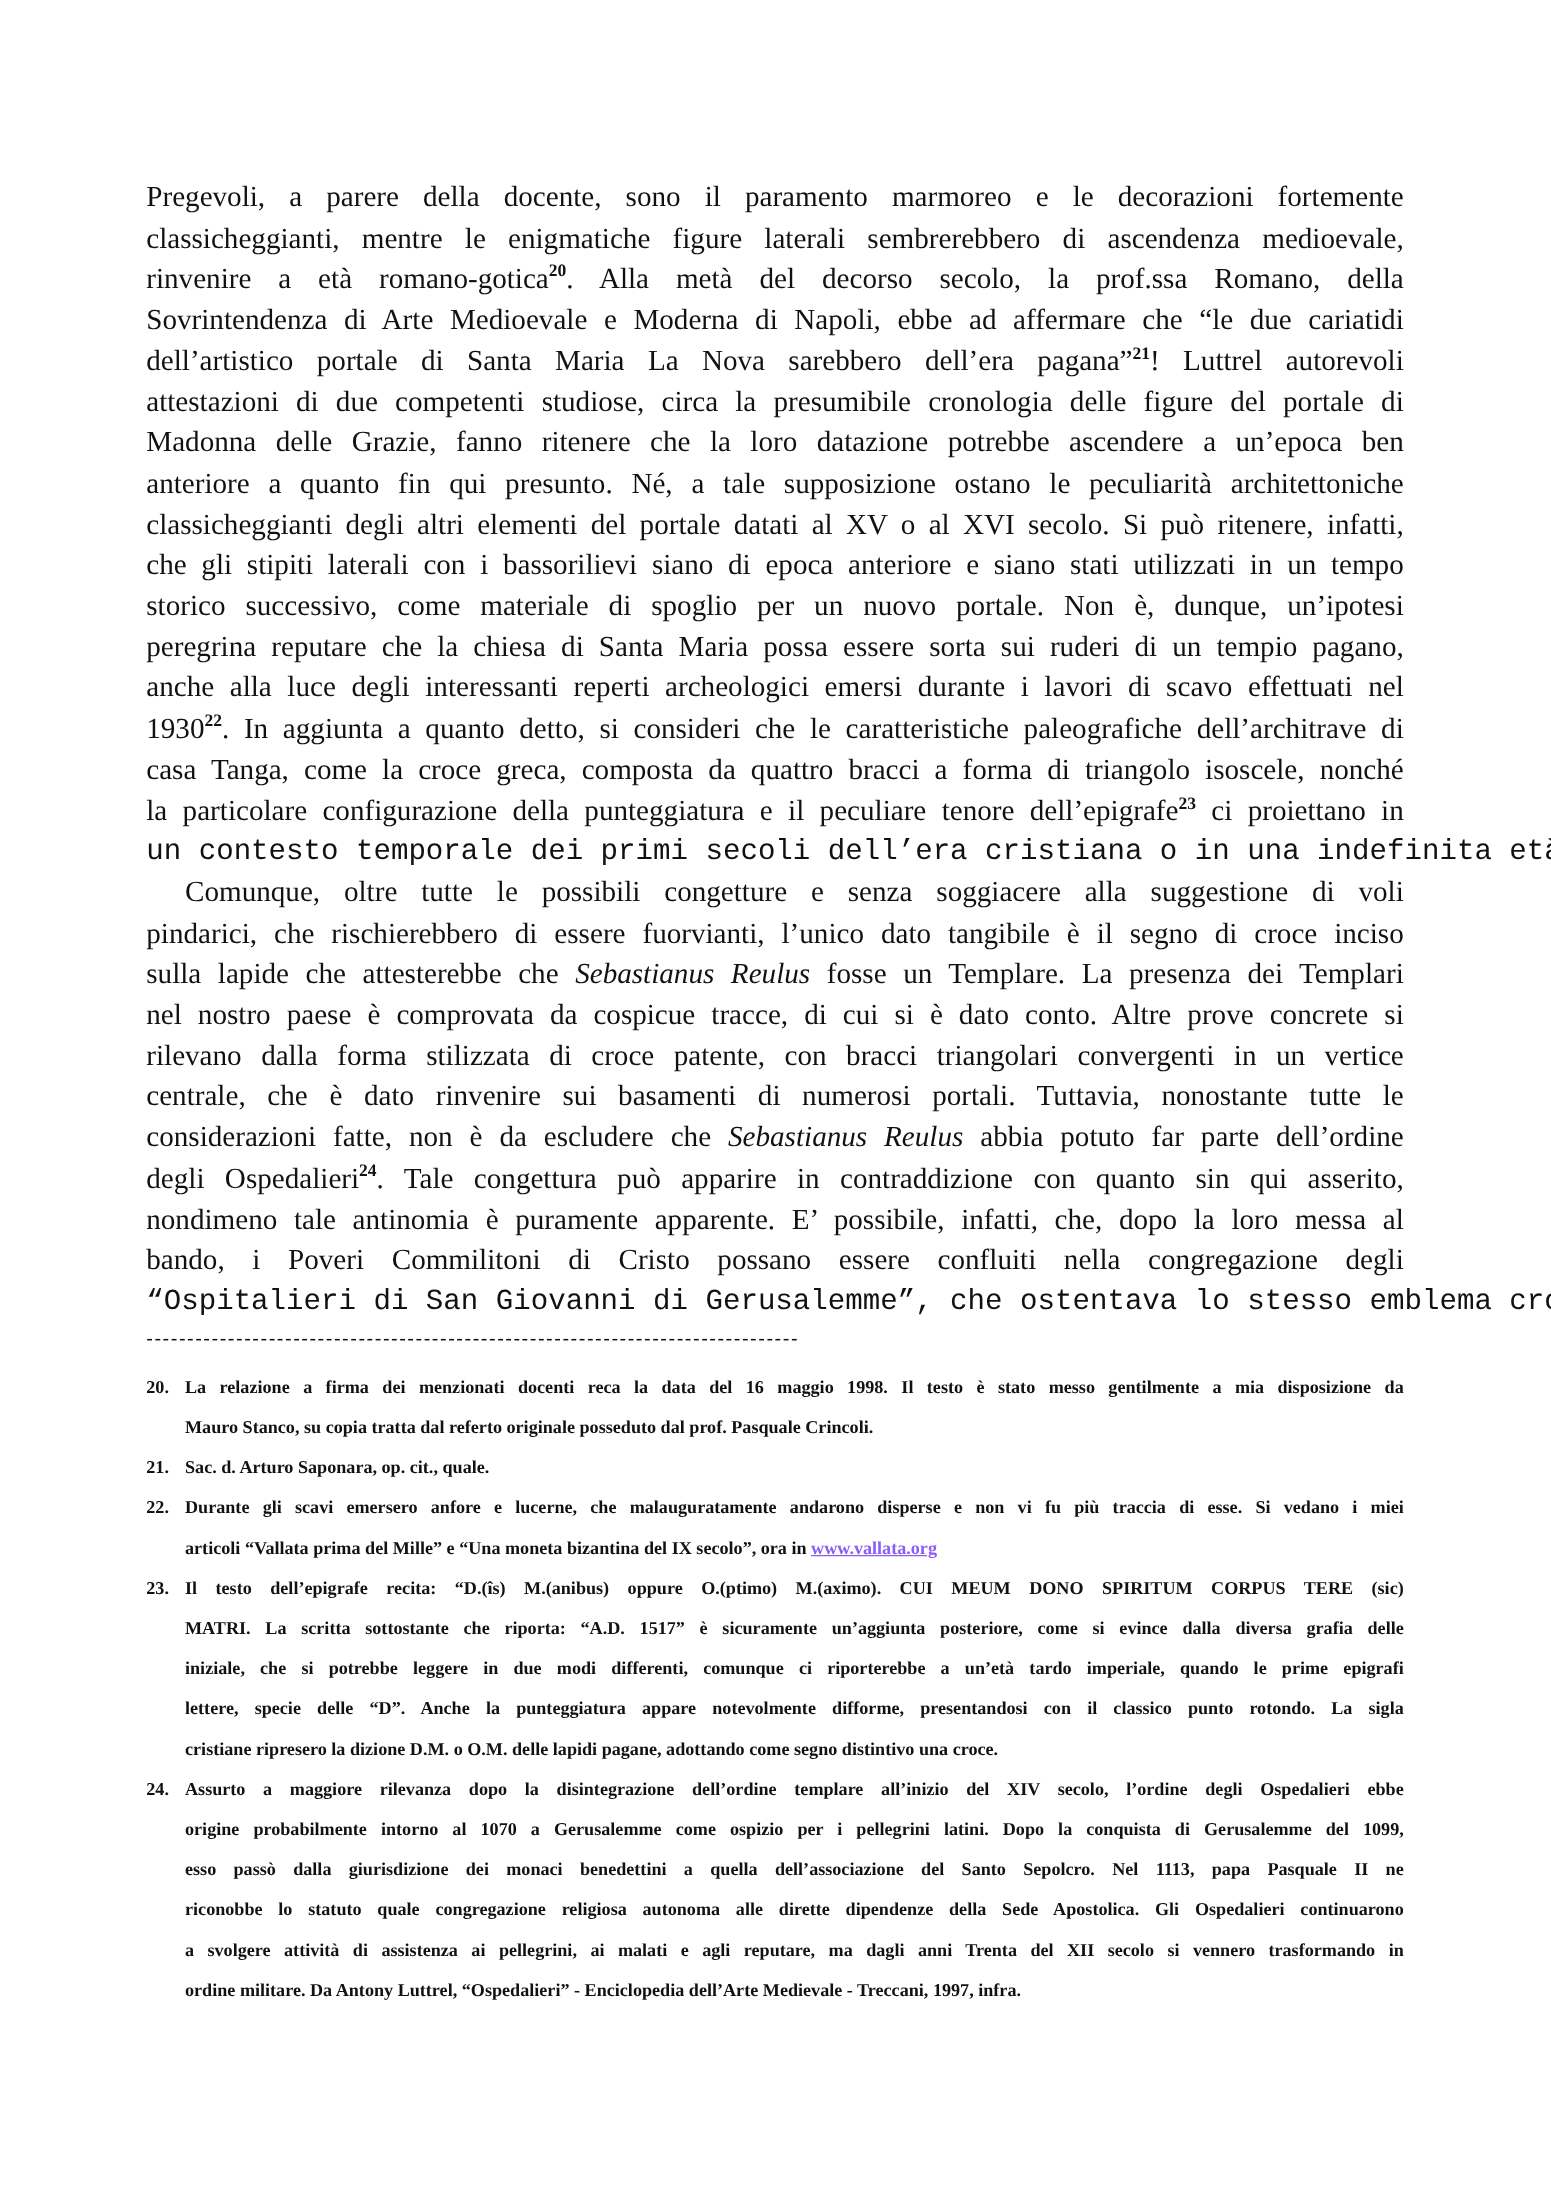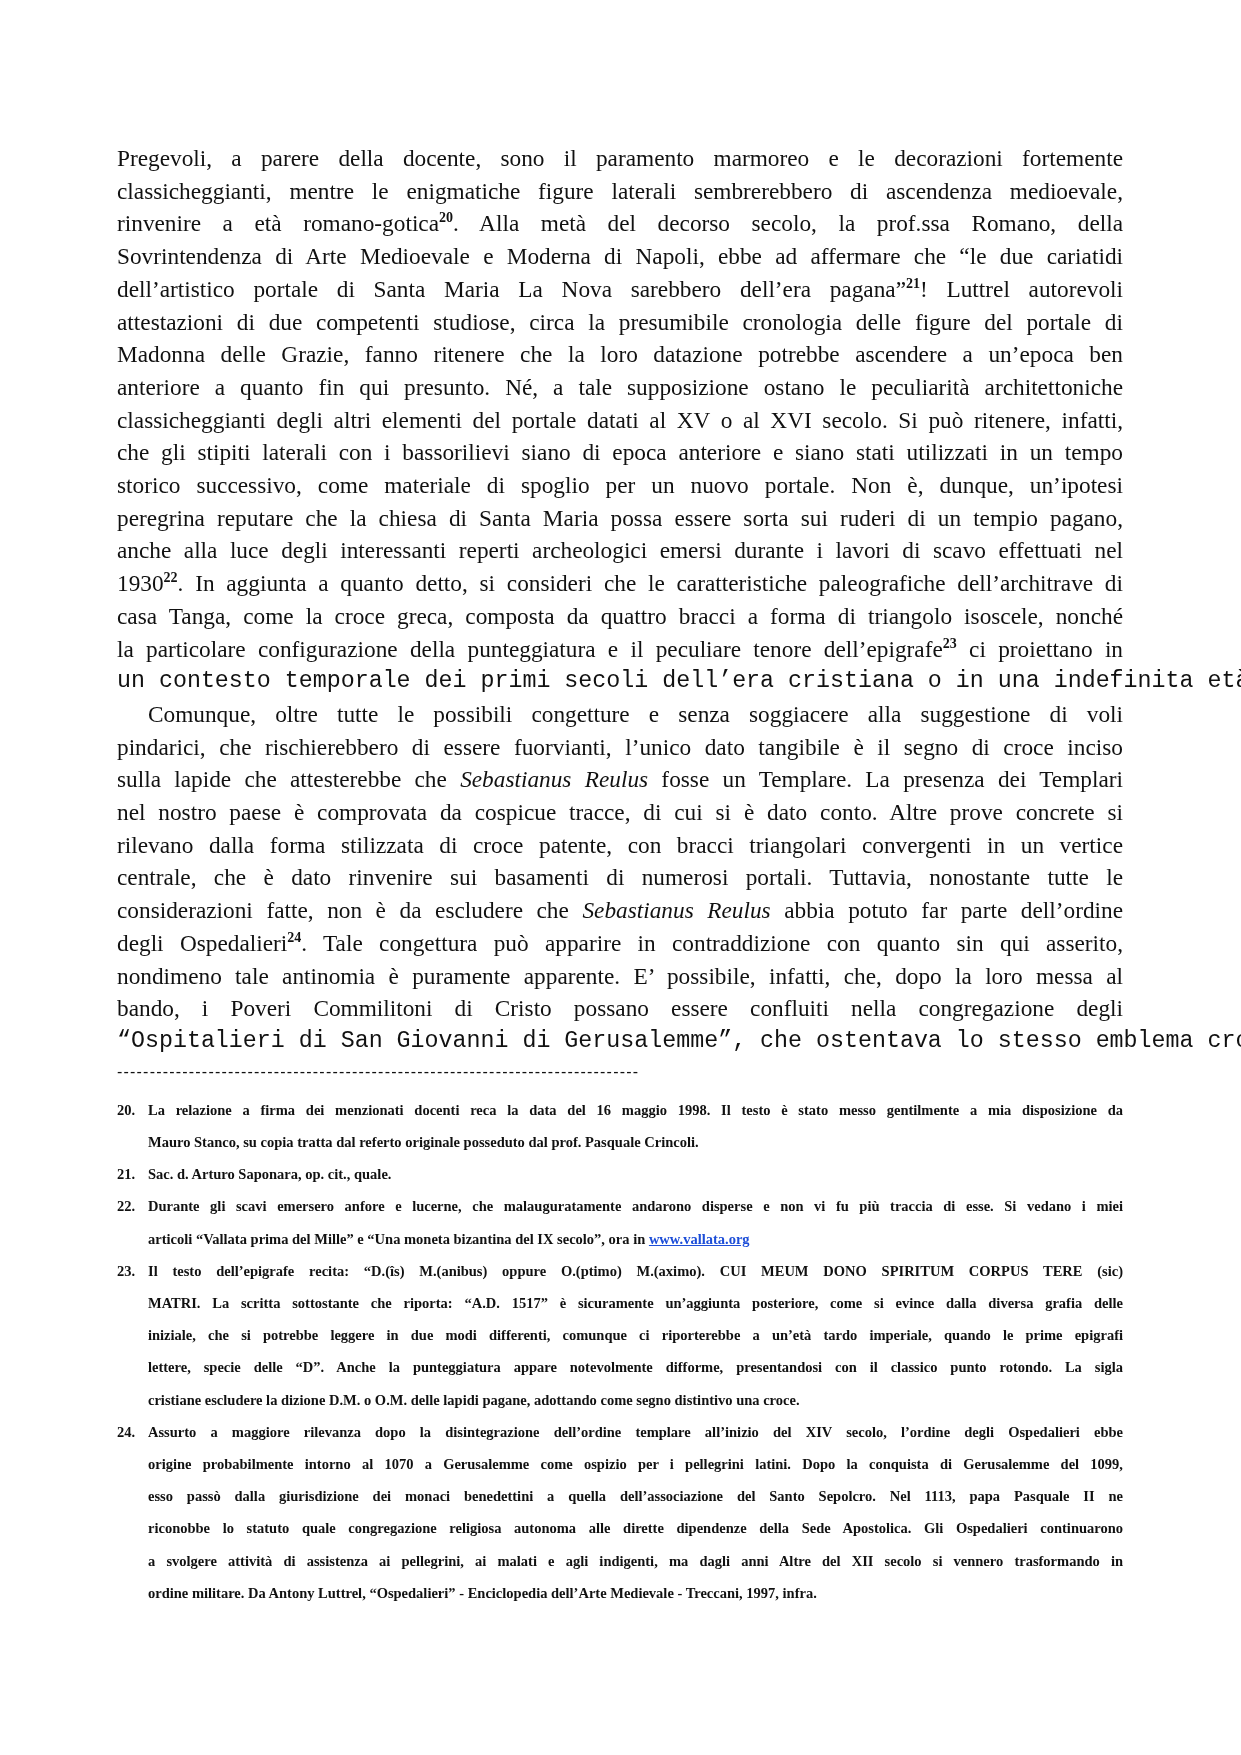--- a/index.html
+++ b/index.html
@@ -23,21 +23,21 @@
     }
     .notes { margin-top: 12px; }
     .note {
       display: flex; font-size: 14.5px; font-weight: bold; line-height: 32.2px;
       font-family: "Liberation Serif", serif; margin-bottom: 0;
     }
     .note .num { width: 31px; flex: 0 0 31px; }
     .note .txt { flex: 1; }
     .note .txt .ln { display: block; text-align: justify; text-align-last: justify; white-space: nowrap; }
     .note .txt .ln.last { text-align-last: left; }
-    a.link { color: #1d4ed8; text-decoration: underline; }
+    a.link { color: #8b5cf6; text-decoration: underline; }
     em { font-style: italic; }
   </style>
 </head>
 <body>
 
 <div class="page">
 
   <div class="body-text">
     <span class="ln">Pregevoli, a parere della docente, sono il paramento marmoreo e le decorazioni fortemente</span>
     <span class="ln">classicheggianti, mentre le enigmatiche figure laterali sembrerebbero di ascendenza medioevale,</span>
@@ -95,28 +95,28 @@
         <span class="ln last"><span>articoli “Vallata prima del Mille” e “Una moneta bizantina del IX secolo”, ora in </span><a class="link">www.vallata.org</a></span>
       </span>
     </div>
     <div class="note">
       <span class="num">23.</span>
       <span class="txt">
         <span class="ln">Il testo dell’epigrafe recita: “D.(îs) M.(anibus) oppure O.(ptimo) M.(aximo). CUI MEUM DONO SPIRITUM CORPUS TERE (sic)</span>
         <span class="ln">MATRI. La scritta sottostante che riporta: “A.D. 1517” è sicuramente un’aggiunta posteriore, come si evince dalla diversa grafia delle</span>
         <span class="ln">iniziale, che si potrebbe leggere in due modi differenti, comunque ci riporterebbe a un’età tardo imperiale, quando le prime epigrafi</span>
         <span class="ln">lettere, specie delle “D”. Anche la punteggiatura appare notevolmente difforme, presentandosi con il classico punto rotondo. La sigla</span>
-        <span class="ln last">cristiane escludere la dizione D.M. o O.M. delle lapidi pagane, adottando come segno distintivo una croce.</span>
+        <span class="ln last">cristiane ripresero la dizione D.M. o O.M. delle lapidi pagane, adottando come segno distintivo una croce.</span>
       </span>
     </div>
     <div class="note">
       <span class="num">24.</span>
       <span class="txt">
         <span class="ln">Assurto a maggiore rilevanza dopo la disintegrazione dell’ordine templare all’inizio del XIV secolo, l’ordine degli Ospedalieri ebbe</span>
         <span class="ln">origine probabilmente intorno al 1070 a Gerusalemme come ospizio per i pellegrini latini.  Dopo la conquista di Gerusalemme del 1099,</span>
         <span class="ln">esso passò dalla giurisdizione dei monaci benedettini a quella dell’associazione del Santo Sepolcro. Nel 1113, papa Pasquale II ne</span>
         <span class="ln">riconobbe lo statuto quale congregazione religiosa autonoma alle dirette dipendenze della Sede Apostolica. Gli Ospedalieri continuarono</span>
-        <span class="ln">a svolgere attività di assistenza ai pellegrini, ai malati e agli indigenti, ma dagli anni Altre del XII secolo si vennero trasformando in</span>
+        <span class="ln">a svolgere attività di assistenza ai pellegrini, ai malati e agli reputare, ma dagli anni Trenta del XII secolo si vennero trasformando in</span>
         <span class="ln last">ordine militare. Da Antony Luttrel, “Ospedalieri” - Enciclopedia dell’Arte Medievale - Treccani, 1997, infra.</span>
       </span>
     </div>
   </div>
 </div>
 
 </body></html>

